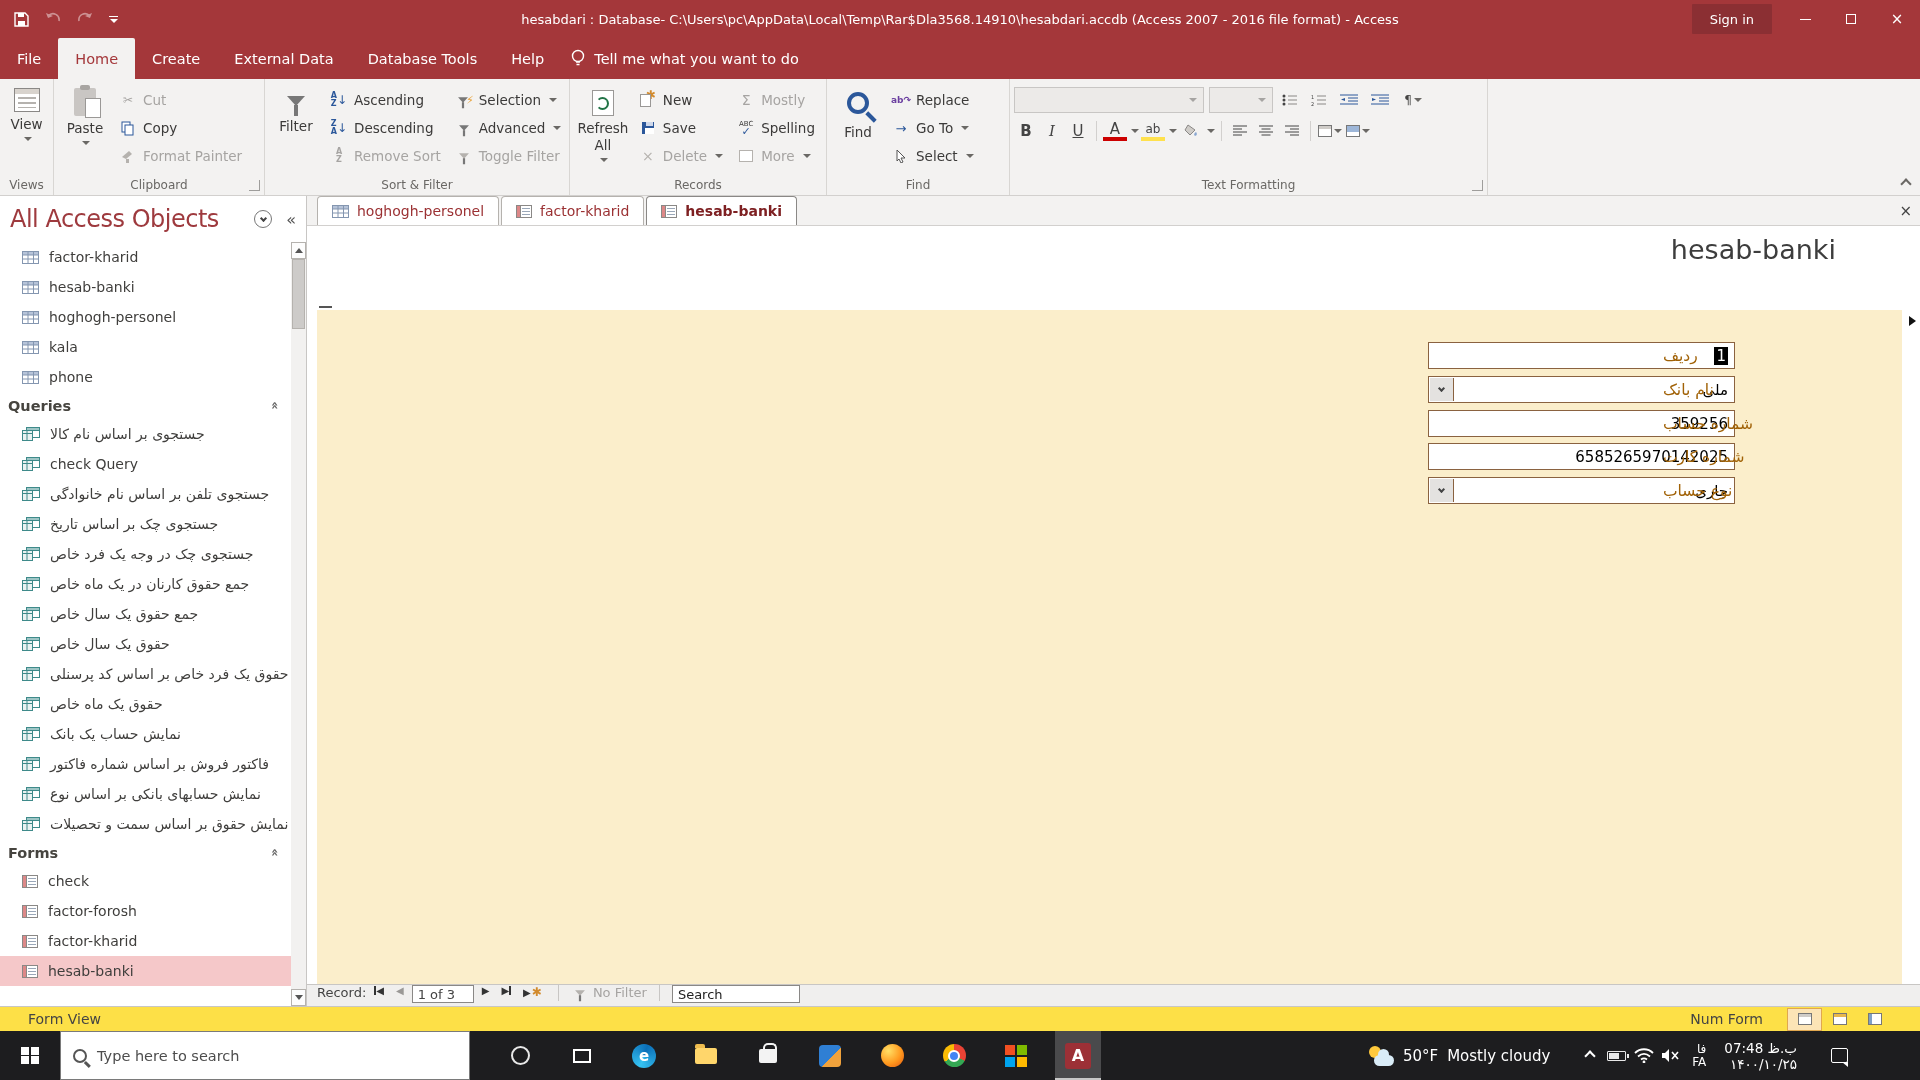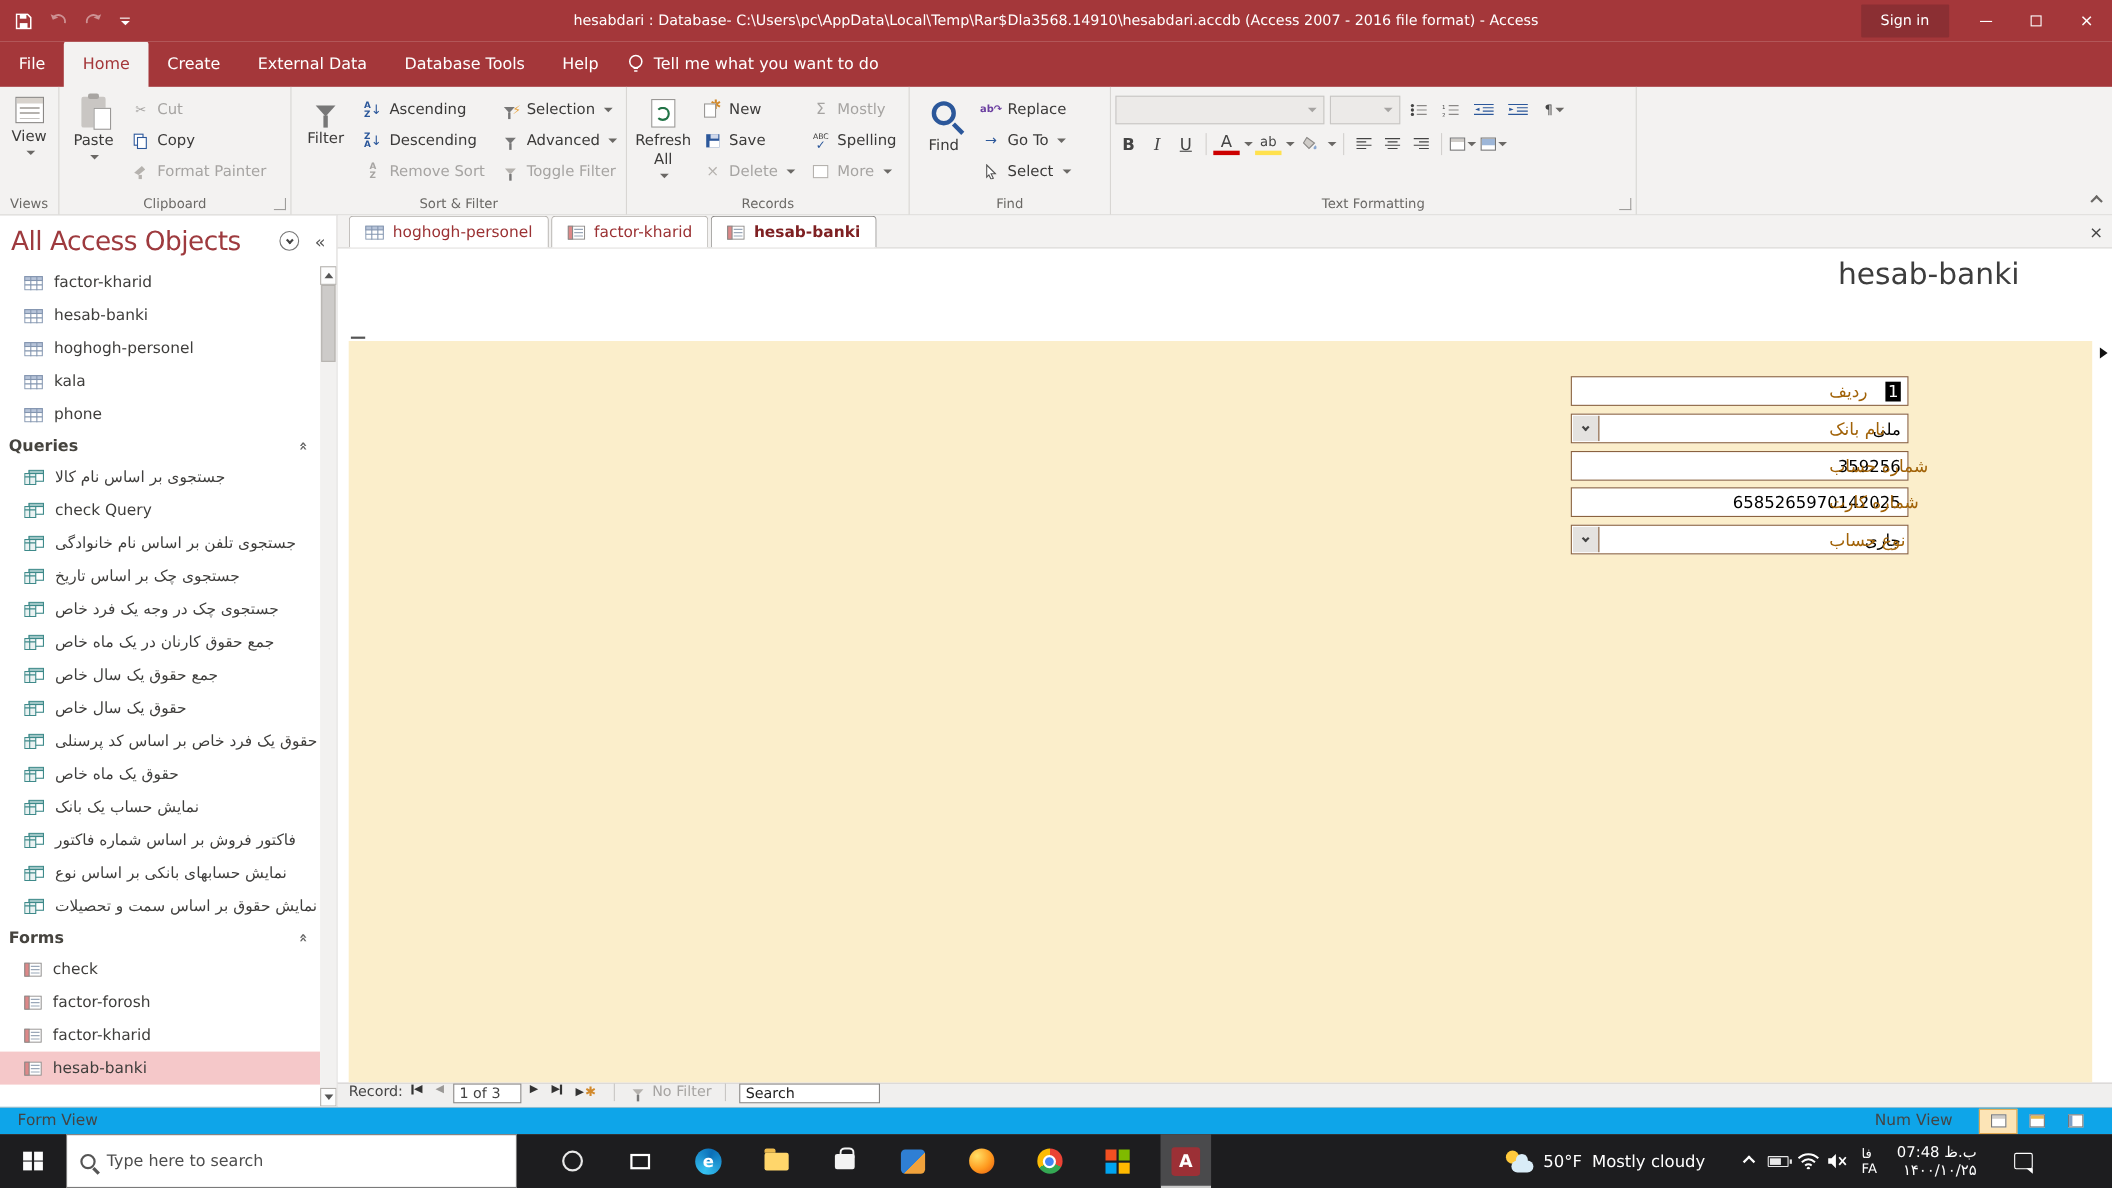--- a/index.html
+++ b/index.html
@@ -101,21 +101,21 @@
   
   .recordbar{height:22px;background:#f0efee;border-top:1px solid #c8c6c4;display:flex;align-items:flex-start;font-size:13px;color:#444;padding-left:10px;gap:4px}
   .recbox{width:62px;height:18px;background:#fff;border:1px solid #8a8886;font-size:13px;display:flex;align-items:center;padding-left:5px}
   .navarr{font-size:10px;color:#333;display:flex;align-items:center;padding:0 4px}
   .navarr .bar{width:2px;height:9px;background:#333}
   .recsep{width:1px;height:16px;background:#c8c6c4;margin:0 8px}
   .searchbox{width:128px;height:18px;background:#fff;border:1px solid #8a8886;font-size:13px;display:flex;align-items:center;padding-left:5px;color:#222}
   .star{color:#d28a2c;font-size:12px;margin-left:1px}
 
   
-  .statusbar{height:25px;background:#0ea5e9;border-top:1px solid #c8c6c4;display:flex;align-items:center;font-size:14px;color:#444;padding:0 16px}
+  .statusbar{height:25px;background:#fde047;border-top:1px solid #c8c6c4;display:flex;align-items:center;font-size:14px;color:#444;padding:0 28px}
   .sb-right{margin-left:auto;display:flex;align-items:center;gap:10px}
   .viewbtns{display:flex;margin-left:14px}
   .vbtn{width:35px;height:23px;display:flex;align-items:center;justify-content:center;border:1px solid transparent}
   .vbtn.active{background:#fce4b6;border-color:#e0a74f}
   .mini-ic{width:14px;height:12px;border:1px solid #777;background:#fff;box-shadow:inset 0 3px 0 #cfccc8}
 
   
   .taskbar{height:49px;background:#1d1d1f;position:relative;display:flex;align-items:stretch;color:#fff}
   .startbtn{width:60px;display:flex;align-items:center;justify-content:center}
   .winlogo{display:grid;grid-template-columns:8px 8px;grid-template-rows:8px 8px;gap:1.5px}
@@ -142,21 +142,21 @@
   .tray{position:absolute;right:0;top:0;height:49px;display:flex;align-items:center;color:#fff}
   .weather{display:flex;align-items:center;gap:9px;font-size:15px;margin-right:26px}
   .wicon{width:27px;height:20px;position:relative}
   .wicon .sun{position:absolute;left:2px;top:0;width:12px;height:12px;border-radius:50%;background:#ffc93c}
   .wicon .cloud{position:absolute;right:0;bottom:0;width:20px;height:11px;border-radius:8px;background:#d9ecf7}
   .wicon .cloud:before{content:"";position:absolute;left:4px;top:-6px;width:11px;height:11px;border-radius:50%;background:#d9ecf7}
   .trayic{width:27px;display:flex;align-items:center;justify-content:center}
   .battery{width:19px;height:10px;border:1.5px solid #e8e8e8;border-radius:1px;position:relative}
   .battery:before{content:"";position:absolute;right:-4px;top:2px;width:2px;height:4px;background:#e8e8e8}
   .battery:after{content:"";position:absolute;left:1px;top:1px;bottom:1px;width:10px;background:#e8e8e8}
-  .lang{font-size:12px;line-height:13px;text-align:left;margin:12px 8px}
+  .lang{font-size:12px;line-height:13px;text-align:right;margin:12px 8px}
   .clock{font-size:13.5px;line-height:16px;text-align:right;direction:rtl;margin:0 10px;white-space:nowrap}
   .notif{width:17px;height:15px;border:1.6px solid #fff;border-radius:2px;position:relative;margin:0 14px 0 24px}
   .notif:after{content:"";position:absolute;right:-1px;bottom:-5px;width:0;height:0;border-top:5px solid #fff;border-left:6px solid transparent}
   
   svg{display:block}
 </style>
 </head>
 <body>
 
 <div class="titlebar">
@@ -807,21 +807,21 @@
       <span style="color:#a6a4a2">No Filter</span>
       <span class="recsep"></span>
       <span class="searchbox">Search</span>
     </div>
   </div>
 </div>
 
 <div class="statusbar">
   <span>Form View</span>
   <div class="sb-right">
-    <span>Num View</span>
+    <span>Num Form</span>
     <div class="viewbtns">
       <div class="vbtn active">
           <span class="mini-ic"></span>
         </div>
       <div class="vbtn">
           <span class="mini-ic" style="box-shadow:inset 0 3px 0 #e8b84d"></span>
         </div>
       <div class="vbtn">
           <span class="mini-ic" style="box-shadow:inset 3px 0 0 #7fa0c6"></span>
         </div>

